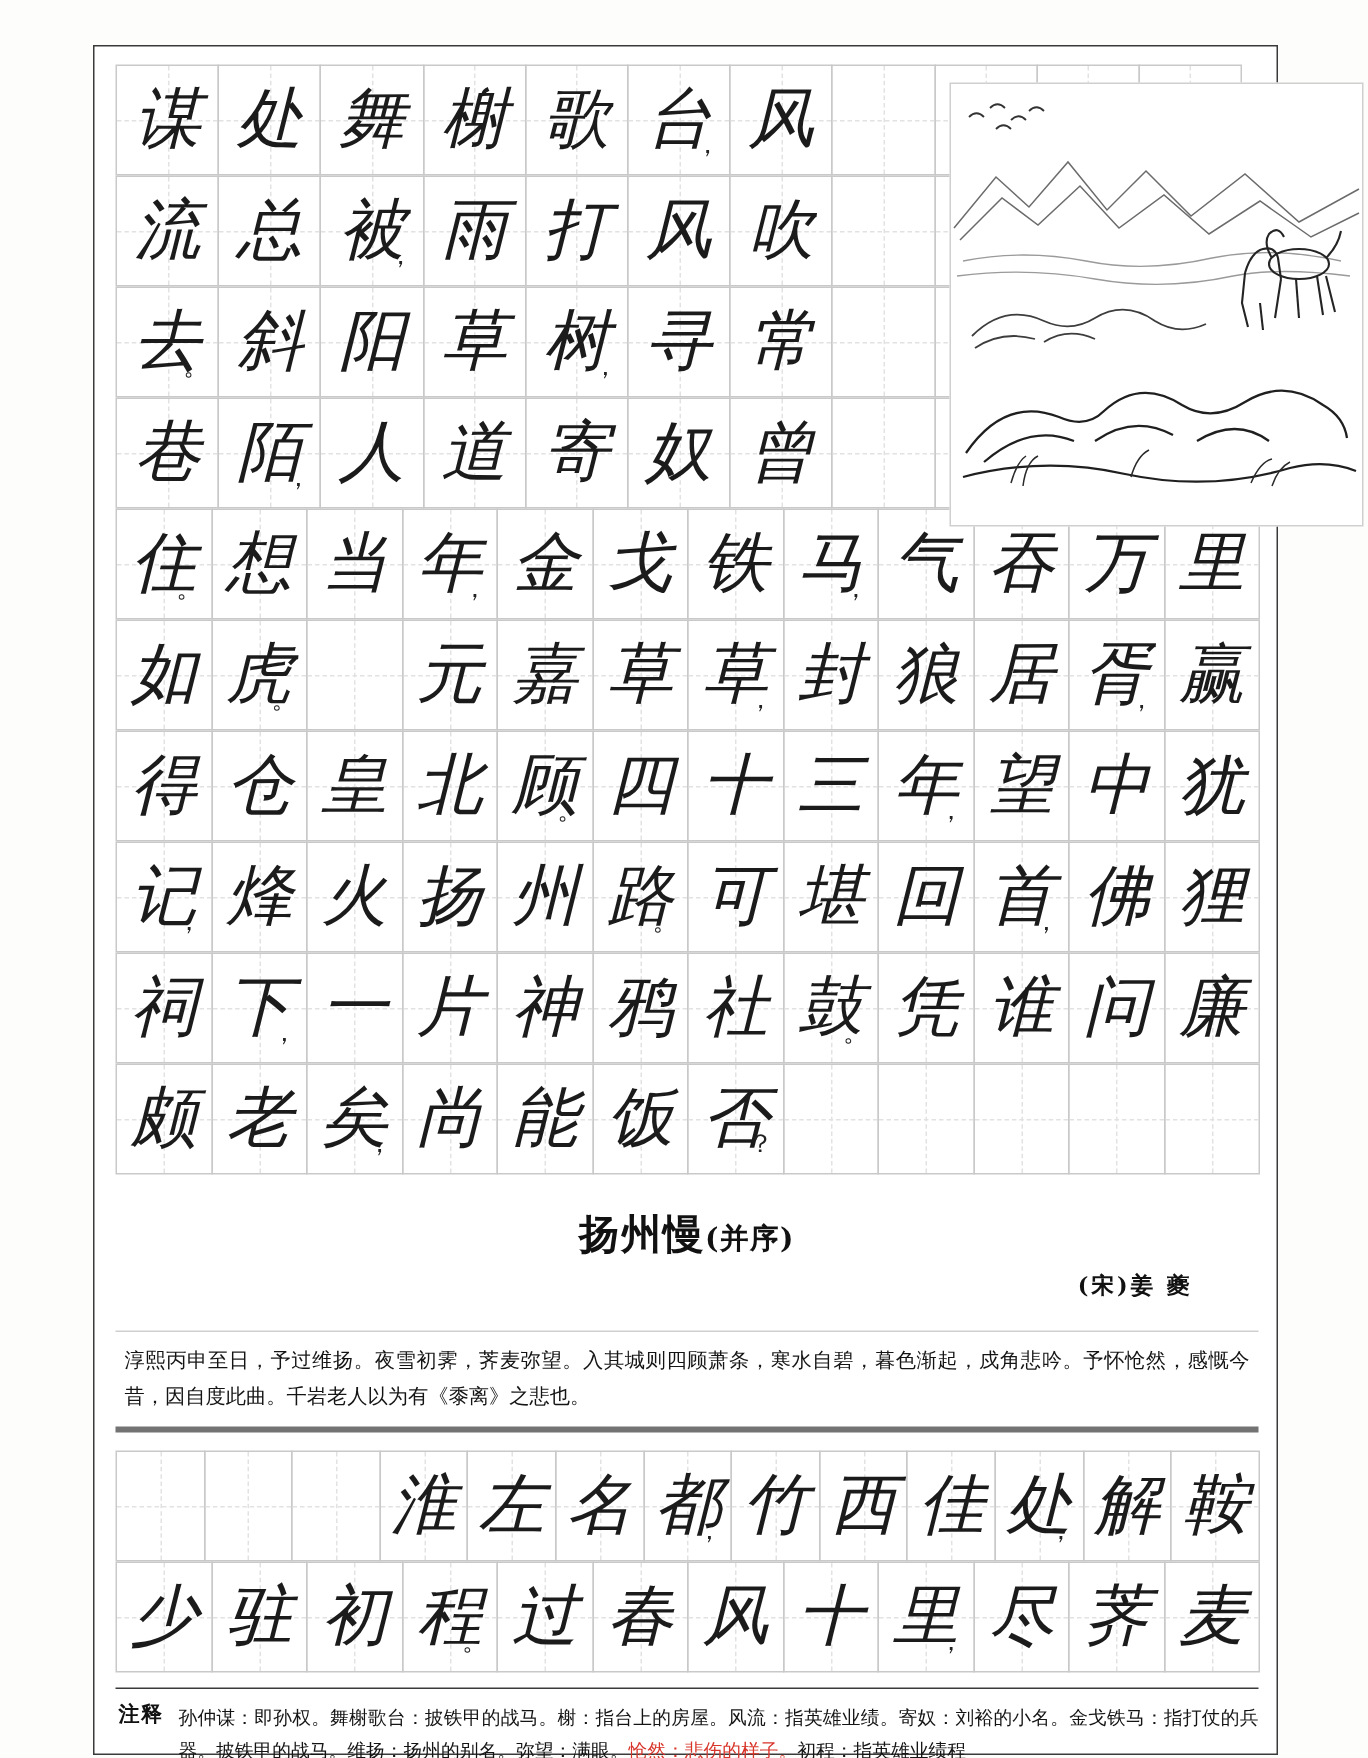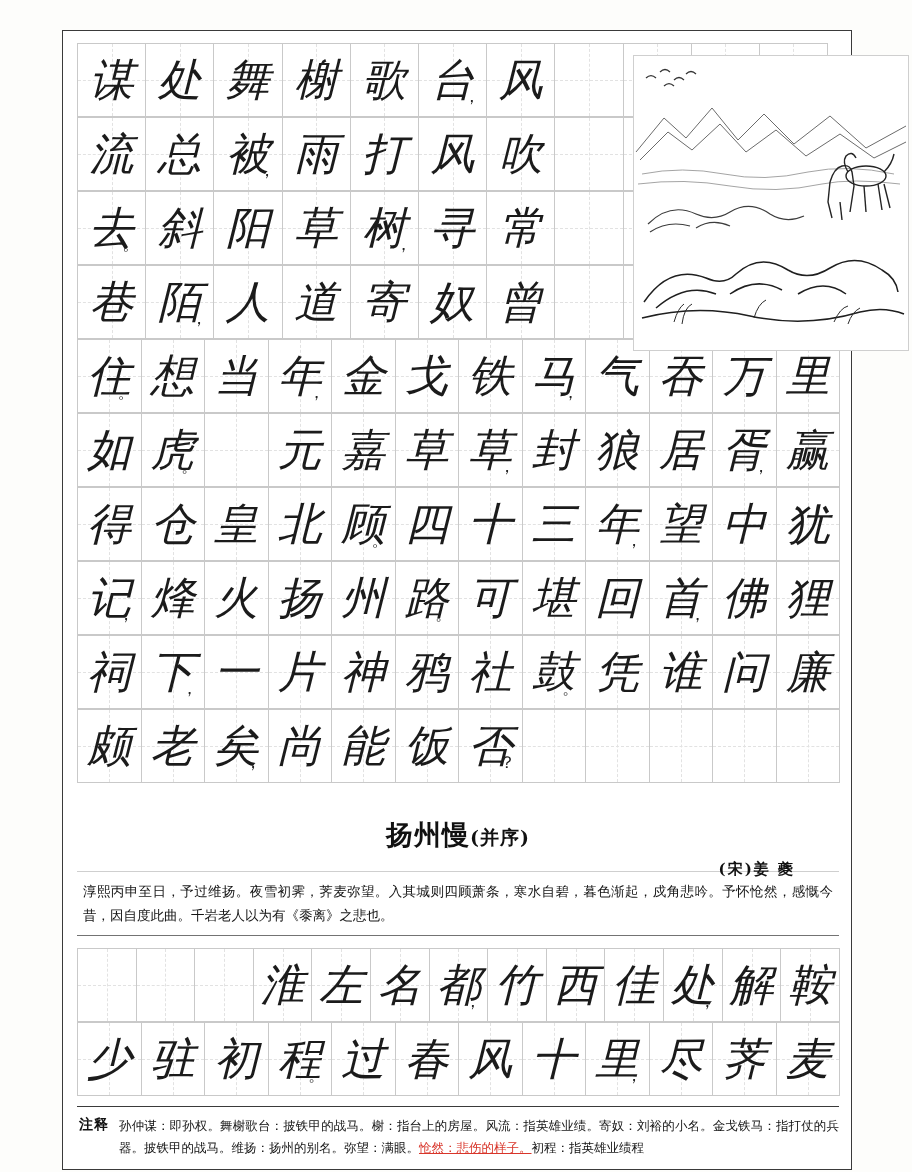--- a/index.html
+++ b/index.html
@@ -86,21 +86,21 @@
     left:556px;top:12px;
     width:276px;height:296px;
     background:#ffffff;
     border:1px solid #cfcfcf;
     box-sizing:border-box;
     overflow:hidden;
   }
   
   .title-block{
     position:relative;
-    margin-top:28px;
+    margin-top:16px;
     height:60px;
     text-align:center;
   }
   .poem-title{
     font-family:"DejaVu Serif","Liberation Serif",serif;
     font-size:27px;
     font-weight:bold;
     letter-spacing:1px;
     color:#111;
     display:inline-block;
@@ -113,23 +113,23 @@
   .author{
     position:absolute;
     right:44px;bottom:-8px;
     font-size:15px;
     font-weight:bold;
     font-family:"DejaVu Serif","Liberation Serif",serif;
     color:#111;
     letter-spacing:2px;
   }
   .preface{
-    margin-top:0;
+    margin-top:28px;
     border-top:1px solid #cfcfcf;
-    border-bottom:1px solid #737373;
+    border-bottom:4px solid #737373;
     padding:8px 6px 8px 6px;
     font-size:13.5px;
     line-height:1.75;
     font-family:"DejaVu Serif","Liberation Serif",serif;
     color:#141414;
     text-align:justify;
   }
   .section2{margin-top:12px;}
   .notes{
     margin-top:10px;

